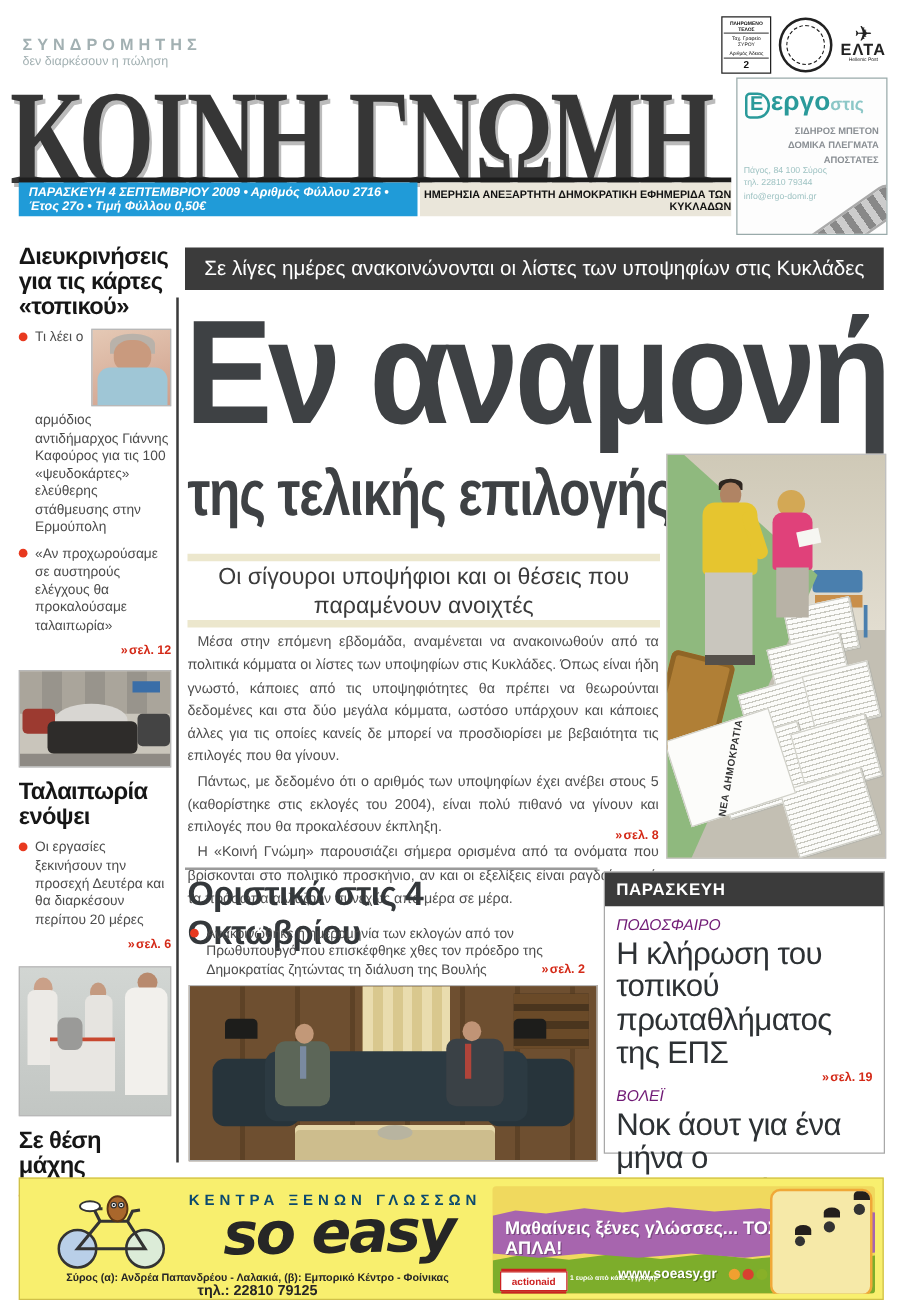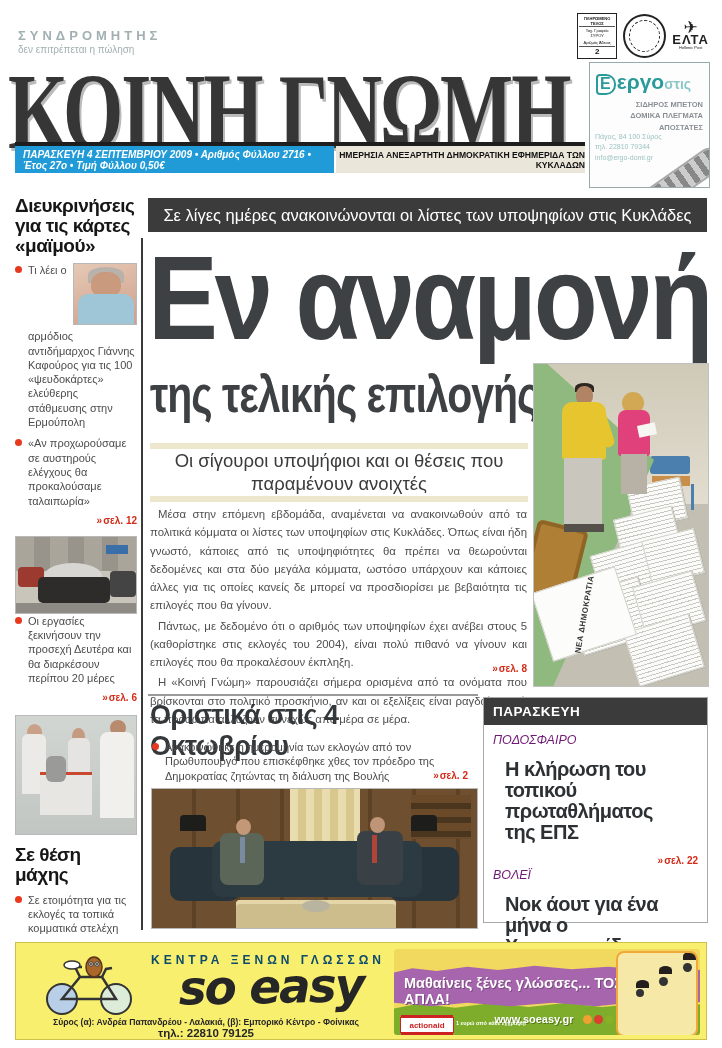--- a/index.html
+++ b/index.html
@@ -166,21 +166,21 @@
   .ph-meet .tbl{position:absolute;left:84px;bottom:-6px;width:160px;height:34px;background:#cdbd8d;
     border-radius:4px;box-shadow:inset 0 4px 0 #e4d6a8;}
   .ph-meet .bowl{position:absolute;left:150px;bottom:16px;width:28px;height:12px;border-radius:50%;background:#b8b4a0;}
 
   
   .sports{left:483px;top:697px;width:225px;height:226px;border:1px solid #a8a8a8;box-sizing:border-box;background:#fff;position:absolute;}
   .sports .hdr{height:27px;background:#3b3b3b;color:#fff;font-weight:bold;font-size:13.5px;
     display:flex;align-items:center;padding-left:9px;letter-spacing:0.5px;}
   .sports .inner{padding:6px 9px 0 9px;}
   .sp-kicker{font-size:12.5px;color:#701a75;margin:2px 0 3px 0;font-style:italic;}
-  .sp-title{font-size:20px;font-weight:bold;color:#2d3134;line-height:1.05;letter-spacing:-0.5px;margin:12px;}
+  .sp-title{font-size:25px;font-weight:normal;color:#2d3134;line-height:1.05;letter-spacing:-0.5px;margin:0;}
   .sp-ref{margin:2px 0 2px 0;}
   .sports .bullet{font-size:10.5px;margin-bottom:4px;}
   .sports .bullet .dot{width:6px;height:6px;top:2px;}
 
   
   .soeasy{left:15px;top:942px;width:692px;height:98px;background:#f8ef6e;border:1px solid #cfc049;
     box-sizing:border-box;position:absolute;overflow:hidden;}
   .bike{position:absolute;left:26px;top:12px;}
   .se-kicker{position:absolute;left:128px;top:10px;width:248px;text-align:center;
     font-size:12px;font-weight:bold;letter-spacing:4px;color:#0c4a6e;}
@@ -215,21 +215,21 @@
   .fam .fb{width:24px;height:30px;border-radius:6px 6px 0 0;background:#fdfdfb;margin-top:1px;}
   .fam .fb i{display:block;width:9px;height:9px;border-radius:50%;margin:8px auto 0 auto;background:#333;}
 
   .clearfix:after{content:"";display:block;clear:both;}
 </style>
 </head>
 <body>
 
 <div class="abs subscriber">
   <div class="big">ΣΥΝΔΡΟΜΗΤΗΣ</div>
-  <div class="small">δεν επιτρέπεται η πώληση</div>
+  <div class="small">δεν διαρκέσουν η πώληση</div>
 </div>
 
 <div class="abs stamps">
   <div class="stamp-paid">
     <div class="t">ΠΛΗΡΩΜΕΝΟ ΤΕΛΟΣ</div>
     <div>Ταχ. Γραφείο ΣΥΡΟΥ</div>
     <div>Αριθμός Άδειας</div>
     <div class="n">2</div>
   </div>
   <div class="stamp-seal"></div>
@@ -259,21 +259,21 @@
   </div>
 </div>
 
 <div class="abs topstrip"></div>
 <div class="abs datebar">ΠΑΡΑΣΚΕΥΗ 4 ΣΕΠΤΕΜΒΡΙΟΥ 2009 • Αριθμός Φύλλου 2716 • Έτος 27ο • Τιμή Φύλλου 0,50€</div>
 <div class="abs tagbar">ΗΜΕΡΗΣΙΑ ΑΝΕΞΑΡΤΗΤΗ ΔΗΜΟΚΡΑΤΙΚΗ ΕΦΗΜΕΡΙΔΑ ΤΩΝ ΚΥΚΛΑΔΩΝ</div>
 
 <div class="abs sidebar">
 
   <div>
-    <h3 class="sb-title">Διευκρινήσεις για τις κάρτες «μαϊμού»</h3>
+    <h3 class="sb-title">Διευκρινήσεις για τις κάρτες «τοπικού»</h3>
     <div class="bullet clearfix">
       <span class="dot"></span>
       <span class="sb-photo ph-kaf">
         <span class="bgA"></span>
           <span class="hair"></span>
           <span class="face"></span>
           <span class="shirt"></span>
       </span>
       <span>Τι λέει ο αρμόδιος αντιδήμαρχος Γιάννης Καφούρος για τις 100 «ψευδοκάρτες» ελεύθερης στάθμευσης στην Ερμούπολη</span>
     </div>
@@ -290,20 +290,21 @@
     <div class="sb-photo ph-traffic" style="position:relative;">
       <span class="sky"></span>
         <span class="bld"></span>
         <span class="sign"></span>
       <span class="car1"></span>
         <span class="tarp"></span>
         <span class="car2"></span>
         <span class="car3"></span>
         <span class="road"></span>
     </div>
+    <h3 class="sb-title" style="margin-top:10px;">Ταλαιπωρία ενόψει</h3>
     <div class="bullet">
       <span class="dot"></span>
       <span>Οι εργασίες ξεκινήσουν την προσεχή Δευτέρα και θα διαρκέσουν περίπου 20 μέρες</span>
     </div>
     <div class="pageref">
       <span class="arr">»</span><span>σελ. 6</span>
     </div>
   </div>
 
   <div style="margin-top:12px;">
@@ -389,21 +390,21 @@
   <span class="manR"><span class="b"></span><span class="tie"></span><span class="h"></span></span>
   <span class="tbl"></span><span class="bowl"></span>
 </div>
 
 <div class="sports">
   <div class="hdr">ΠΑΡΑΣΚΕΥΗ</div>
   <div class="inner">
     <div class="sp-kicker">ΠΟΔΟΣΦΑΙΡΟ</div>
     <h3 class="sp-title">Η κλήρωση του τοπικού πρωταθλήματος της ΕΠΣ</h3>
     <div class="pageref sp-ref">
-      <span class="arr">»</span><span>σελ. 22</span>
+      <span class="arr">»</span><span>σελ. 19</span>
     </div>
     <div class="sp-kicker">ΒΟΛΕΪ</div>
     <h3 class="sp-title">Νοκ άουτ για ένα μήνα ο Χριστοφορίδης</h3>
     <div style="height:5px;"></div>
     <div class="bullet">
       <span class="dot"></span>
       <span>Ήρθαν Ντραγκίεφ και Πέρεζ</span>
     </div>
     <div class="bullet">
       <span class="dot"></span>

